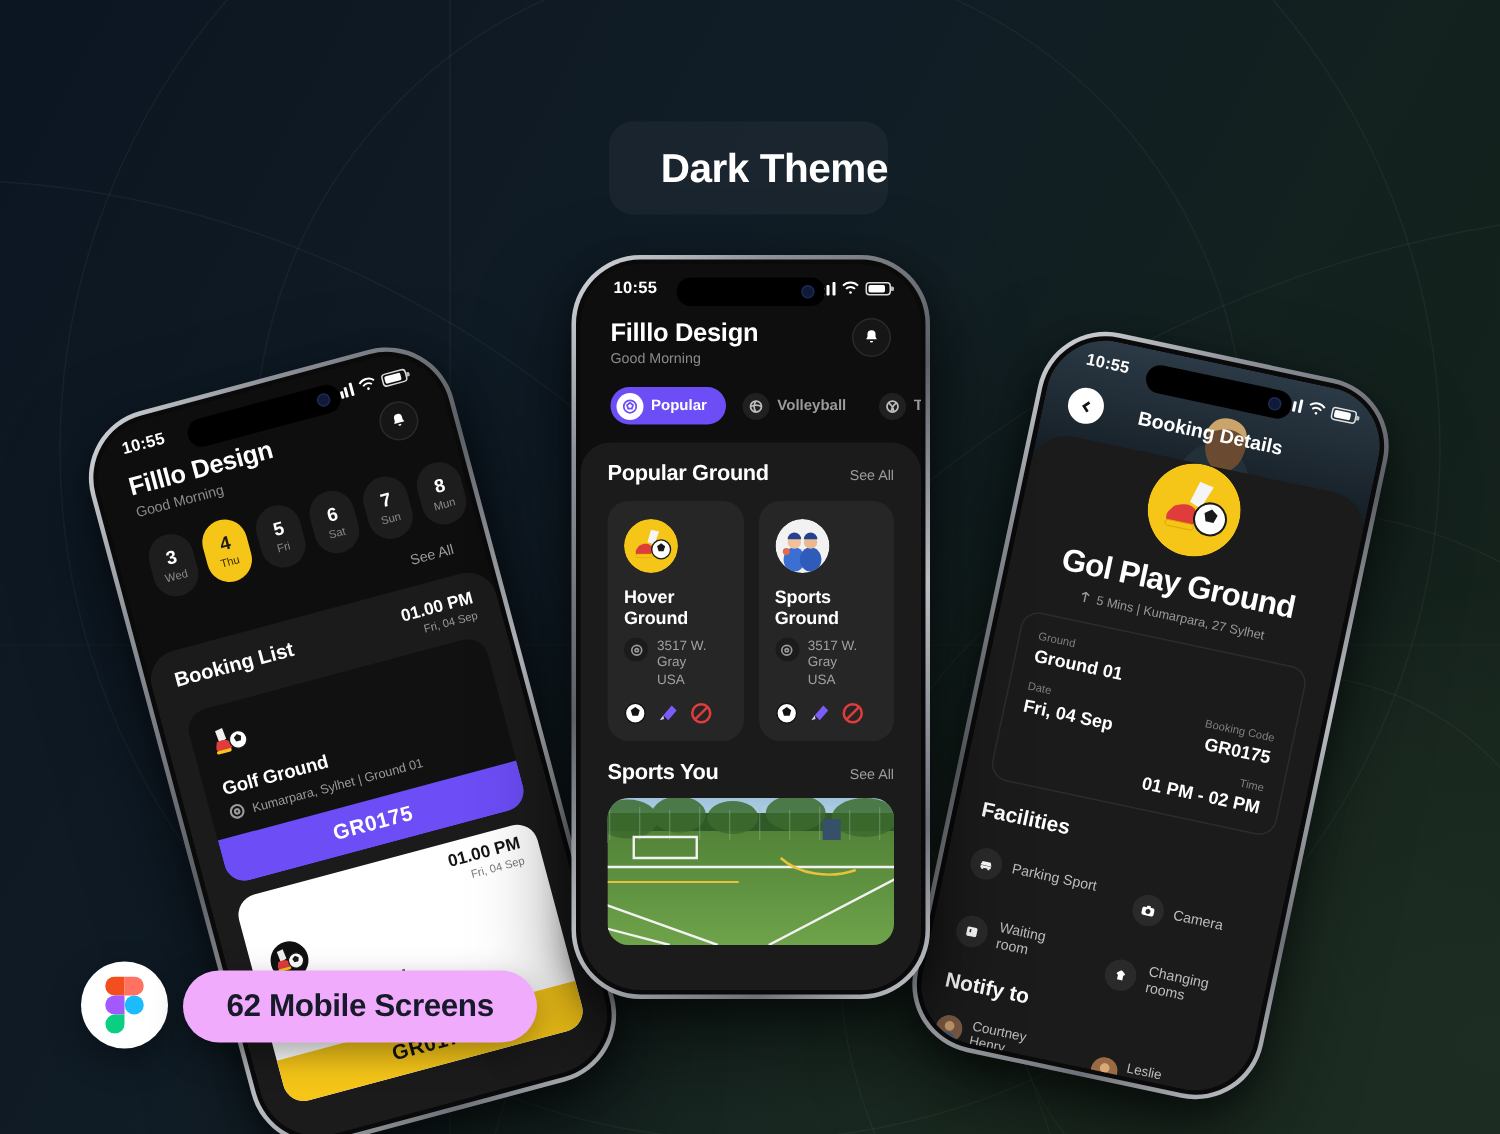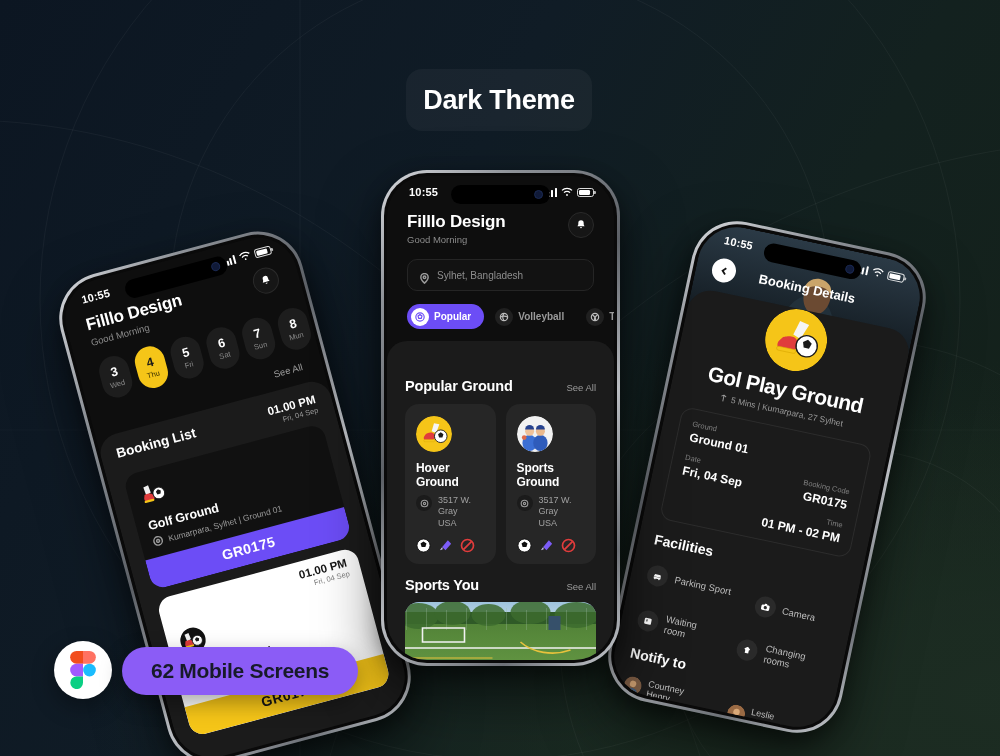--- a/index.html
+++ b/index.html
@@ -16,24 +16,24 @@
     background:
       radial-gradient(120% 95% at 78% 100%, #1c2c22 0%, rgba(28,44,34,0) 58%),
       radial-gradient(90% 70% at 100% 92%, #1d2d23 0%, rgba(29,45,35,0) 55%),
       linear-gradient(118deg, #0c1622 0%, #101c26 40%, #13211f 68%, #152219 100%);
   }
   .bg-arcs { position:absolute; inset:0; overflow:hidden; }
   .bg-arcs svg { position:absolute; inset:0; width:1000px; height:756px; }
 
   
   .theme-badge {
-    position:absolute; left:406px; top:69px;
+    position:absolute; left:406px; top:81px;
     width:186px; height:62px; border-radius:16px;
     background:rgba(255,255,255,0.045);
-    display:flex; align-items:center; justify-content:center;
+    display:flex; align-items:center; justify-content:flex-end;
   }
   .theme-badge span {
     color:#fff; font-size:27px; font-weight:bold; letter-spacing:-0.3px;
   }
 
   
   .phone {
     position:absolute;
     border-radius:46px;
     background:linear-gradient(135deg,#d8dade 0%,#8e9298 18%,#5c6066 42%,#babdc2 62%,#6e7278 84%,#c9ccd1 100%);
@@ -122,21 +122,21 @@
   .chip.active { background:#6c4df6; padding-right:13px; }
   .chip.active .cico { background:#fff; }
   .chip.active .cico svg { stroke:#6c4df6; }
   .chip.active .clab { color:#fff; font-weight:bold; }
 
   .sheet {
     margin-top:12px; background:#1b1b1b;
     border-radius:20px 20px 0 0; padding:13px 18px 0;
     height:100%;
   }
-  .sec-head { display:flex; align-items:baseline; justify-content:space-between;margin-top:24px; }
+  .sec-head { display:flex; align-items:baseline; justify-content:space-between; }
   .sec-title { color:#fff; font-size:14.5px; font-weight:bold; letter-spacing:-0.2px; }
   .see-all { color:#9c9c9c; font-size:9.5px; }
 
   .cards { display:flex; gap:10px; margin-top:10px;align-items:center; }
   .gcard {
     flex:1; background:#262626; border-radius:14px; padding:12px 11px 11px;
   }
   .gavatar { width:36px; height:36px; border-radius:50%; display:block; }
   .gname { color:#fff; font-size:12px; font-weight:bold; margin-top:9px; letter-spacing:-0.1px;}
   .gaddr { display:flex; gap:6px; margin-top:6px; align-items:flex-start; }
@@ -231,21 +231,21 @@
   .nt .nl { color:#bdbdbd; font-size:9px; }
 
   
   .figma-circle {
     position:absolute; left:54px; top:641px; width:58px; height:58px;
     border-radius:50%; background:#fff; display:flex; align-items:center; justify-content:center;
     box-shadow:0 8px 22px rgba(0,0,0,.35);
   }
   .screens-pill {
     position:absolute; left:122px; top:647px; height:48px; border-radius:24px;
-    background:#8b5cf6; display:flex; align-items:center; padding:18px 29px;
+    background:#f0abfc; display:flex; align-items:center; padding:18px 29px;
     box-shadow:0 8px 22px rgba(0,0,0,.35);
   }
   .screens-pill span { color:#171a29; font-size:21px; font-weight:bold; letter-spacing:-0.3px; }
 </style>
 </head>
 <body>
 
 <div class="bg"></div>
 <div class="bg-arcs">
   <svg viewBox="0 0 1000 756">
@@ -605,29 +605,20 @@
           <div class="app-title">Filllo Design</div>
           <div class="app-sub">Good Morning</div>
         </div>
         <div class="bell">
           <svg viewBox="0 0 16 16">
               <path d="M8 1.6a3.6 3.6 0 00-3.6 3.6v2.2L3.3 9.6h9.4l-1.1-2.2V5.2A3.6 3.6 0 008 1.6zM6.6 11a1.4 1.4 0 002.8 0z"></path>
             </svg>
         </div>
       </div>
 
-      <div class="search">
-        <span class="pin">
-          <svg viewBox="0 0 12 12">
-              <path d="M6 11s4-3.6 4-6.4A4 4 0 002 4.6C2 7.4 6 11 6 11z"></path>
-              <circle cx="6" cy="4.7" r="1.4"></circle>
-            </svg>
-        </span>
-        <span class="txt">Sylhet, Bangladesh</span>
-      </div>
 
       <div class="chips">
         <div class="chip active">
           <span class="cico">
             <svg viewBox="0 0 12 12">
                 <circle cx="6" cy="6" r="5"></circle>
                 <path d="M6 3l2.4 1.8-.9 2.9h-3L3.6 4.8z"></path>
               </svg>
           </span>
           <span class="clab">Popular</span>

